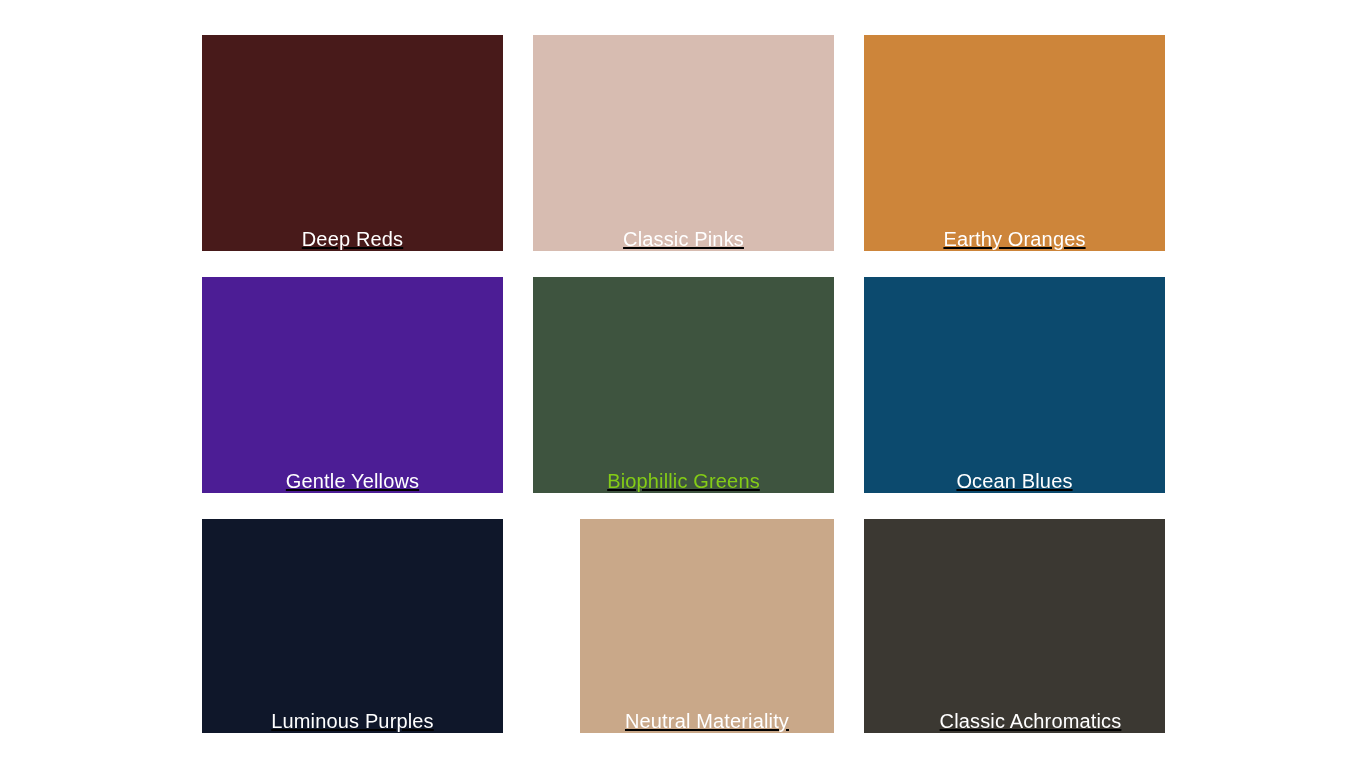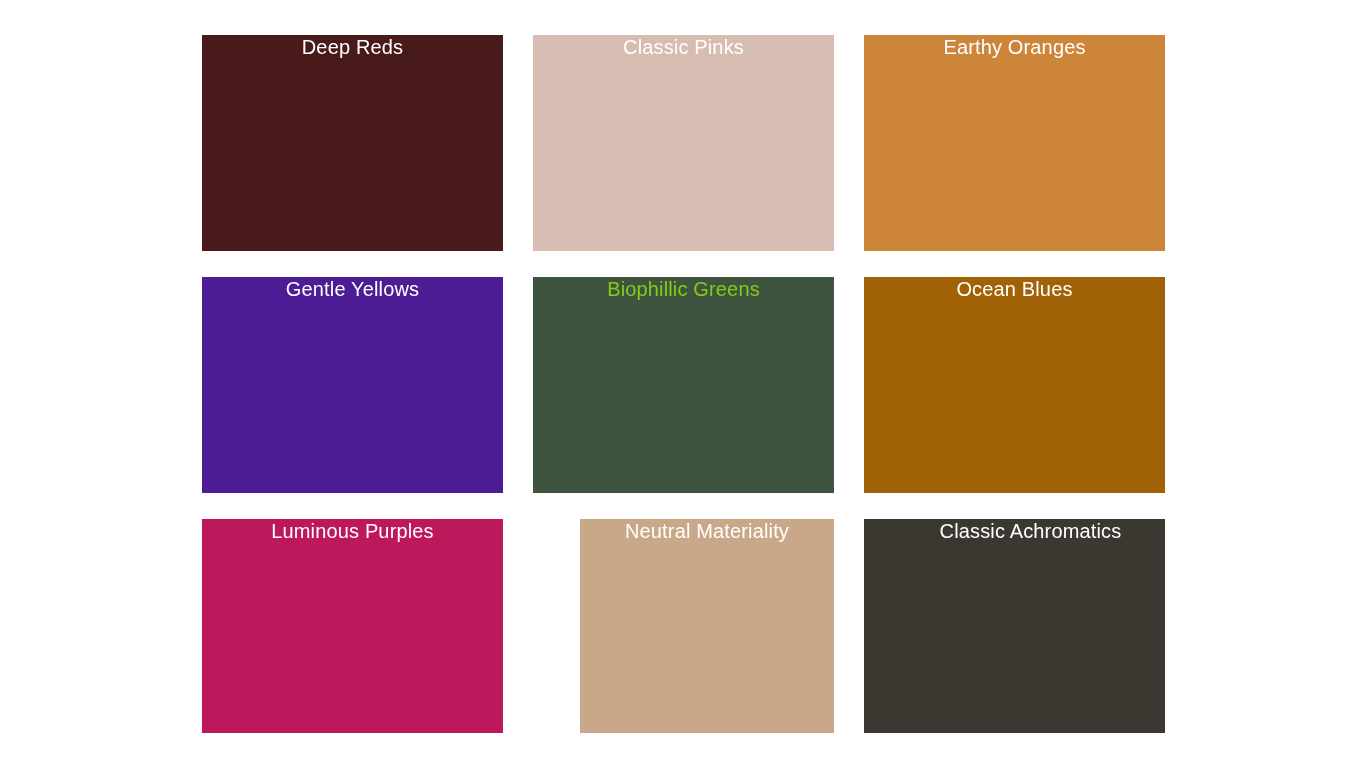--- a/index.html
+++ b/index.html
@@ -31,24 +31,25 @@
     display: grid;
     grid-template-columns: 301px 301px 301px;
     grid-template-rows: 216px 216px 214px;
     column-gap: 30px;
     row-gap: 26px;
   }
 
   .swatch {
     position: relative;
     display: flex;
-    align-items: flex-start;
+    align-items: flex-end;
     justify-content: center;
     box-sizing: border-box;
     overflow: hidden;
+    text-decoration: underline;
   }
 
   .swatch-label {
     color: #ffffff;
     font-family: "Liberation Sans", sans-serif;
     font-size: 20px;
     font-weight: 400;
     line-height: 1.2;
     letter-spacing: 0.15px;
     text-align: center;
@@ -75,25 +76,25 @@
     </div>
 
     <div class="swatch" style="background-color: #4c1d95;">
       <span class="swatch-label" style="color: rgb(255, 255, 255);">Gentle Yellows</span>
     </div>
 
     <div class="swatch" style="background-color: rgb(62, 84, 63);">
       <span class="swatch-label" style="color: #84cc16;">Biophillic Greens</span>
     </div>
 
-    <div class="swatch" style="background-color: #a16207;">
+    <div class="swatch" style="background-color: #0c4a6e;">
       <span class="swatch-label" style="color: rgb(255, 255, 255);">Ocean Blues</span>
     </div>
 
-    <div class="swatch" style="background-color: #be185d;">
+    <div class="swatch" style="background-color: #0f172a;">
       <span class="swatch-label" style="color: rgb(255, 255, 255);">Luminous Purples</span>
     </div>
 
     <div class="swatch" style="background-color: rgb(201, 168, 137); margin-left: 47px;">
       <span class="swatch-label" style="color: rgb(255, 255, 255);">Neutral Materiality</span>
     </div>
 
     <div class="swatch" style="background-color: rgb(59, 56, 50);">
       <span class="swatch-label" style="color: rgb(255, 255, 255); margin-left: 32px;">Classic Achromatics</span>
     </div>

